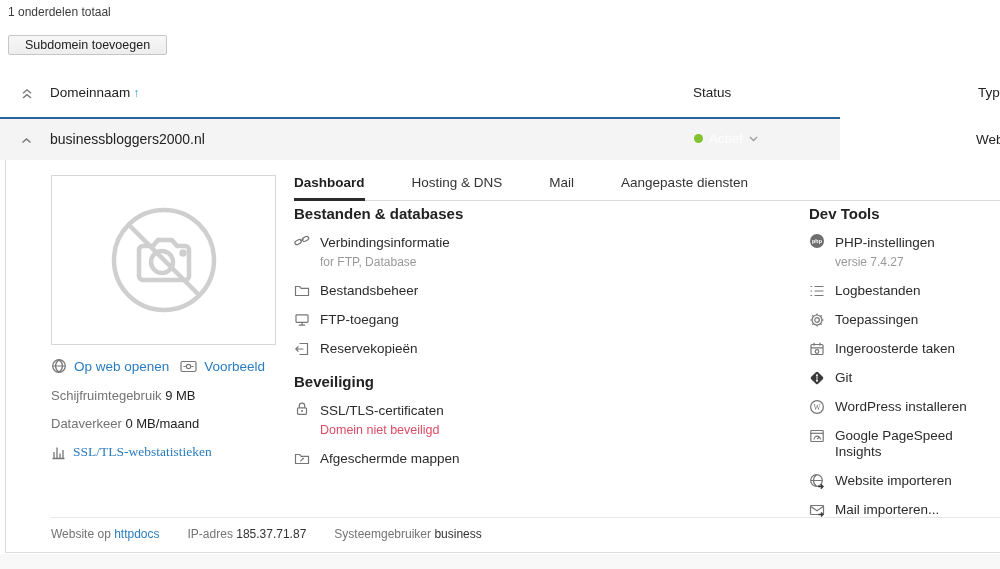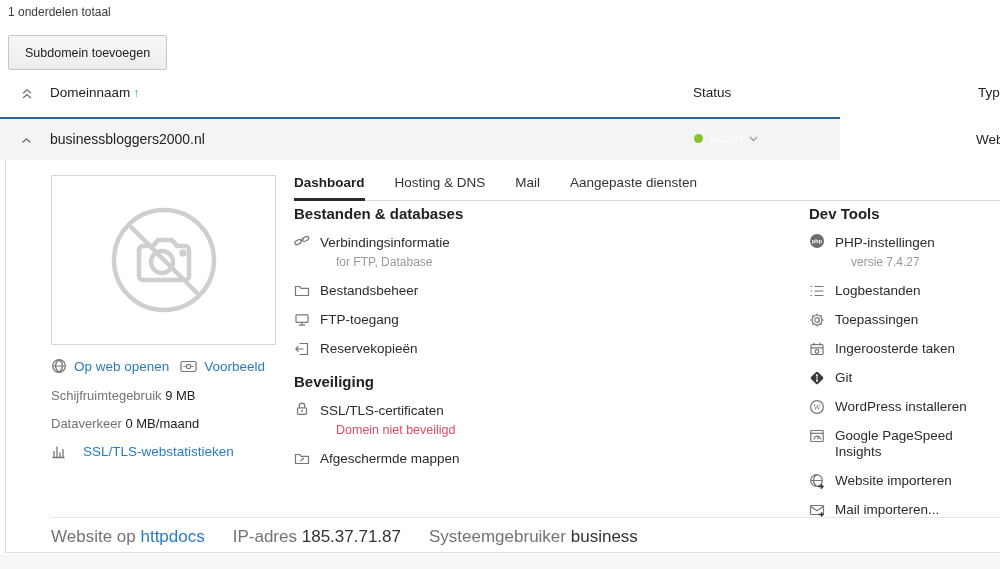--- a/index.html
+++ b/index.html
@@ -6,21 +6,21 @@
   html,body { margin:0; padding:0; }
   body {
     width:1000px; height:569px; position:relative; overflow:hidden;
     background:#fff; font-family:"Liberation Sans", sans-serif; color:#222;
   }
   svg { display:block; }
 
   .top-count { position:absolute; left:8px; top:5px; font-size:12px; color:#3d3d3d; }
 
   .add-btn {
-    position:absolute; left:8px; top:35px; height:35px; padding:0 16px;
+    position:absolute; left:8px; top:35px; height:20px; padding:0 16px;
     font-family:"Liberation Sans", sans-serif; font-size:12.5px; color:#222;
     background:linear-gradient(#f7f7f7,#ededed); border:1px solid #c6c6c6; border-radius:2px;
     cursor:pointer;
   }
 
   
   .hdr-collapse { position:absolute; left:20px; top:87px; cursor:pointer; }
   .hdr-domain   { position:absolute; left:50px; top:85px; font-size:13.5px; color:#222; cursor:pointer; }
   .hdr-domain .sort-arrow { color:#2d9fd8; font-size:12px; margin-left:3px; }
   .hdr-status   { position:absolute; left:693px; top:85px; font-size:13.5px; color:#222; }
@@ -48,49 +48,49 @@
     position:absolute; left:45px; top:15px; width:225px; height:170px;
     border:1px solid #d8d8d8; display:flex; align-items:center; justify-content:center;
   }
 
   .quick-links { position:absolute; left:45px; top:198px; display:flex; gap:11px; }
   .qlink { display:flex; align-items:center; gap:7px; font-size:13.5px; color:#2a7cc0; cursor:pointer; text-decoration:none; }
 
   .stat1 { position:absolute; left:45px; top:228px; font-size:13px; color:#737373; }
   .stat2 { position:absolute; left:45px; top:256px; font-size:13px; color:#737373; }
   .stat-val { color:#222; }
-  .webstats { position:absolute; left:45px; top:284px; display:flex; align-items:center; gap:17px;
-              font-size:13.5px; color:#2a7cc0; cursor:pointer; }
+  .webstats { position:absolute; left:45px; top:284px; display:flex; align-items:center; gap:7px;
+              font-size:13.5px; color:#2a7cc0; cursor:pointer;font-family:Liberation Serif, serif; }
 
   
   .tabs {
     position:absolute; left:288px; right:0; top:10px;
-    display:flex; gap:30px; border-bottom:1px solid #dcdcdc;
+    display:flex; gap:47px; border-bottom:1px solid #dcdcdc;
   }
   .tab { font-size:13.5px; color:#333; padding:5px 0 8px; border-bottom:3px solid transparent;
          margin-bottom:-1px; cursor:pointer; }
   .tab.active { font-weight:bold; color:#1f1f1f; border-bottom-color:#2b2b2b; }
 
   
   .col { position:absolute; top:45px; }
   .col-mid   { left:288px; width:430px; }
   .col-right { left:803px; width:192px; }
   .section-title { font-size:15px; font-weight:600; color:#222; line-height:18px; margin:0 0 10px; }
   .section-title.spaced { margin-top:16px; }
   .item { display:flex; gap:10px; margin-bottom:13px; cursor:pointer; }
   .item .ic { flex:0 0 16px; padding-top:0px; }
   .item-label { font-size:13.5px; color:#2b2b2b; line-height:16px; }
-  .item-sub { font-size:12px; color:#999; line-height:15px; margin-top:4px;margin-left:16px; }
+  .item-sub { font-size:12px; color:#999; line-height:15px; margin-top:4px; }
   .item-sub.warn { color:#dd4b64; font-size:12.5px; }
 
   
   .panel-footer {
     position:absolute; left:45px; right:0; top:357px;
     border-top:1px solid #e8e8e8; padding-top:9px;
-    display:flex; gap:28px; font-size:17px; color:#737373;
+    display:flex; gap:28px; font-size:12px; color:#737373;
   }
   .pf-val { color:#333; }
   .pf-link { color:#2a7cc0; cursor:pointer; }
 
   .bottom-strip { position:absolute; left:0; top:554px; width:1000px; height:15px; background:#f8f8f8; }
 </style>
 </head>
 <body>
 
 <div class="top-count">1 onderdelen totaal</div>

